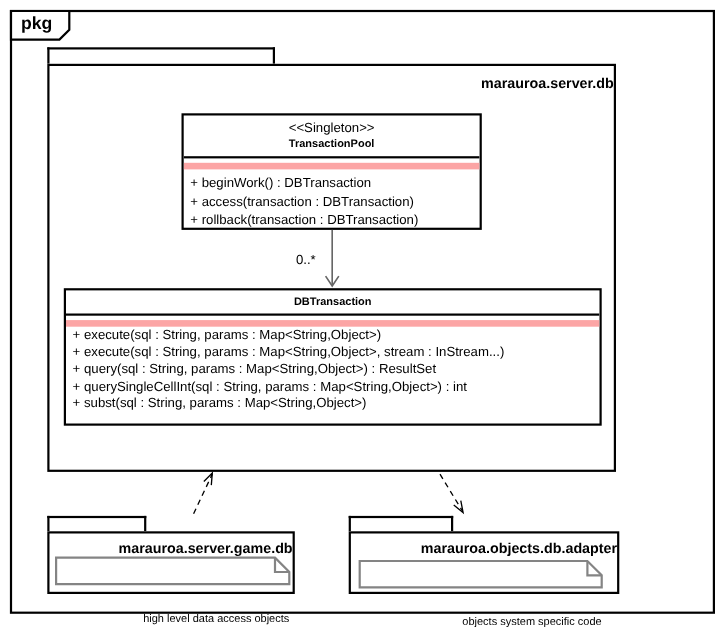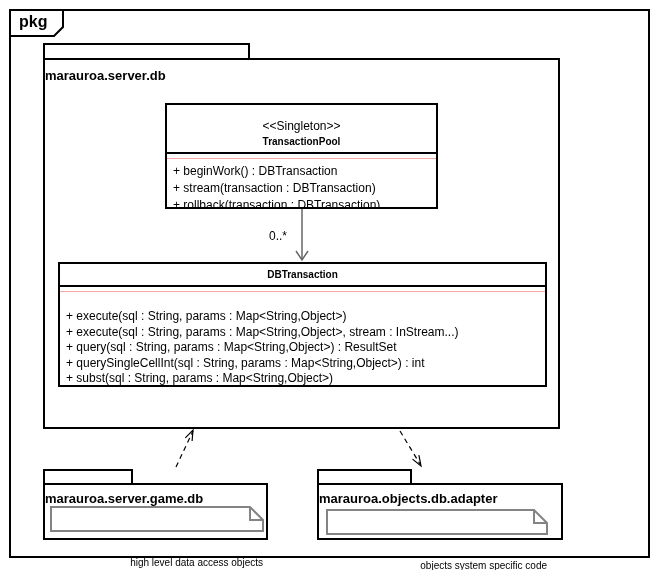--- a/index.html
+++ b/index.html
@@ -7,34 +7,34 @@
        font-family:"Liberation Sans","DejaVu Sans",sans-serif;color:#000;}
   .abs{position:absolute;box-sizing:border-box;}
 
   
   .frame{left:9px;top:9px;width:641px;height:549px;border:2px solid #000;background:#fff;}
   .frame-kind-label{left:19px;top:13px;font-size:16px;font-weight:bold;z-index:6;}
 
   
   .pkg-tab{border:2px solid #000;border-bottom:none;background:#fff;z-index:1;}
   .pkg-body{border:2px solid #000;background:#fff;z-index:1;}
-  .pkg-title{text-align:left;font-size:13px;font-weight:bold;}
+  .pkg-title{text-align:right;font-size:13px;font-weight:bold;}
   .main-pkg-title{margin-top:8px;}
   .sub-pkg-title{margin-top:6px;}
 
   
   .cls{border:2px solid #000;background:#fff;z-index:2;overflow:hidden;}
   .name-comp{text-align:center;border-bottom:2px solid #000;}
   .stereotype{font-size:12px;line-height:15px;}
   .cls-name{font-size:10px;font-weight:bold;line-height:16px;}
-  .tp .name-comp{padding:14px 2px 2px;}
+  .tp .name-comp{padding:4px 2px 2px;}
   .dbt .name-comp{padding:3px 2px 2px;}
   .gap{height:4px;}
-  .ops{border-top:1px solid #fca5a5;padding:4px 4px 0 6px;}
-  .dbt .ops{padding-top:17px;}
+  .ops{border-top:6px solid #fca5a5;padding:4px 4px 0 6px;}
+  .dbt .ops{padding-top:0;}
   .op{font-size:12px;line-height:17px;white-space:nowrap;}
   .dbt .op{line-height:15.5px;}
 
   .mult-label{left:269px;top:229px;font-size:12px;z-index:3;}
 
   
   .note-text{z-index:6;font-size:10px;text-align:right;white-space:nowrap;margin-top:44px;}
 
   svg.overlay{position:absolute;left:0;top:0;z-index:5;pointer-events:none;}
 </style>
@@ -50,21 +50,21 @@
 </div>
 
 <div class="abs cls tp" style="left:165px;top:103px;width:273px;height:106px;">
   <div class="name-comp">
     <div class="stereotype">&lt;&lt;Singleton&gt;&gt;</div>
     <div class="cls-name">TransactionPool</div>
   </div>
   <div class="gap"></div>
   <div class="ops">
     <div class="op">+ beginWork() : DBTransaction</div>
-    <div class="op">+ stream(transaction : DBTransaction)</div>
+    <div class="op">+ access(transaction : DBTransaction)</div>
     <div class="op">+ rollback(transaction : DBTransaction)</div>
   </div>
 </div>
 
 <div class="abs mult-label">0..*</div>
 
 <div class="abs cls dbt" style="left:58px;top:262px;width:489px;height:125px;">
   <div class="name-comp">
     <div class="cls-name">DBTransaction</div>
   </div>

